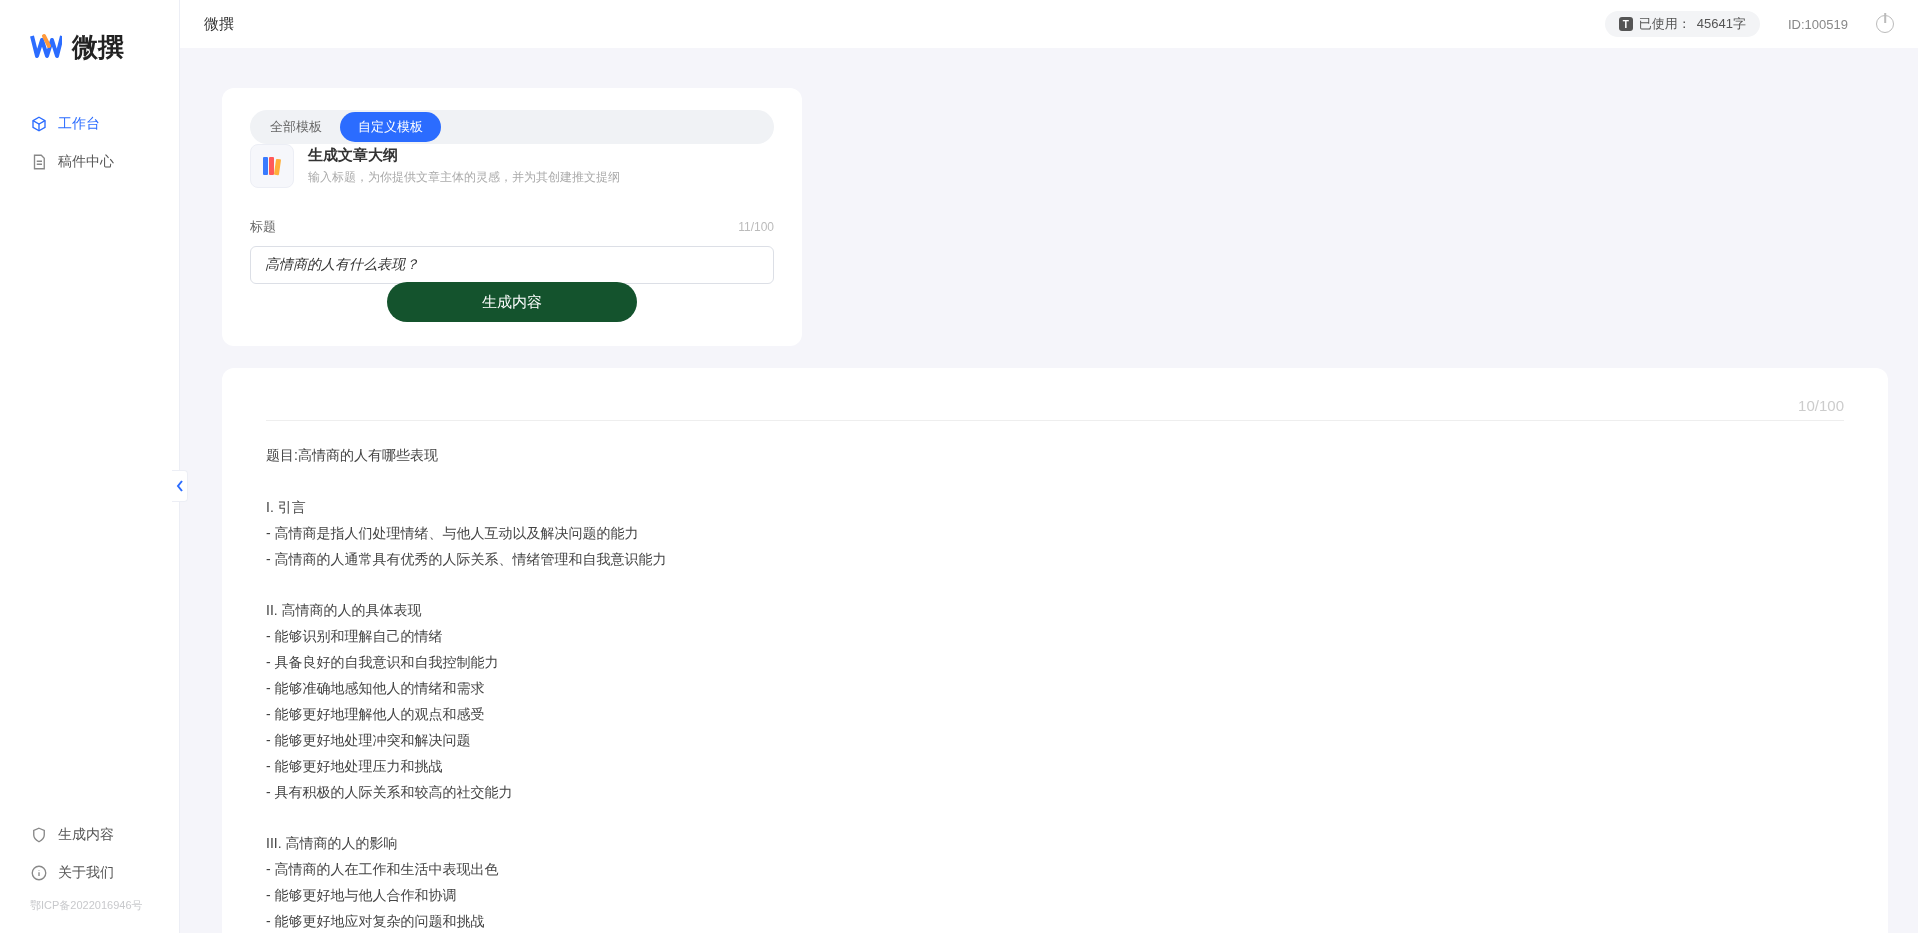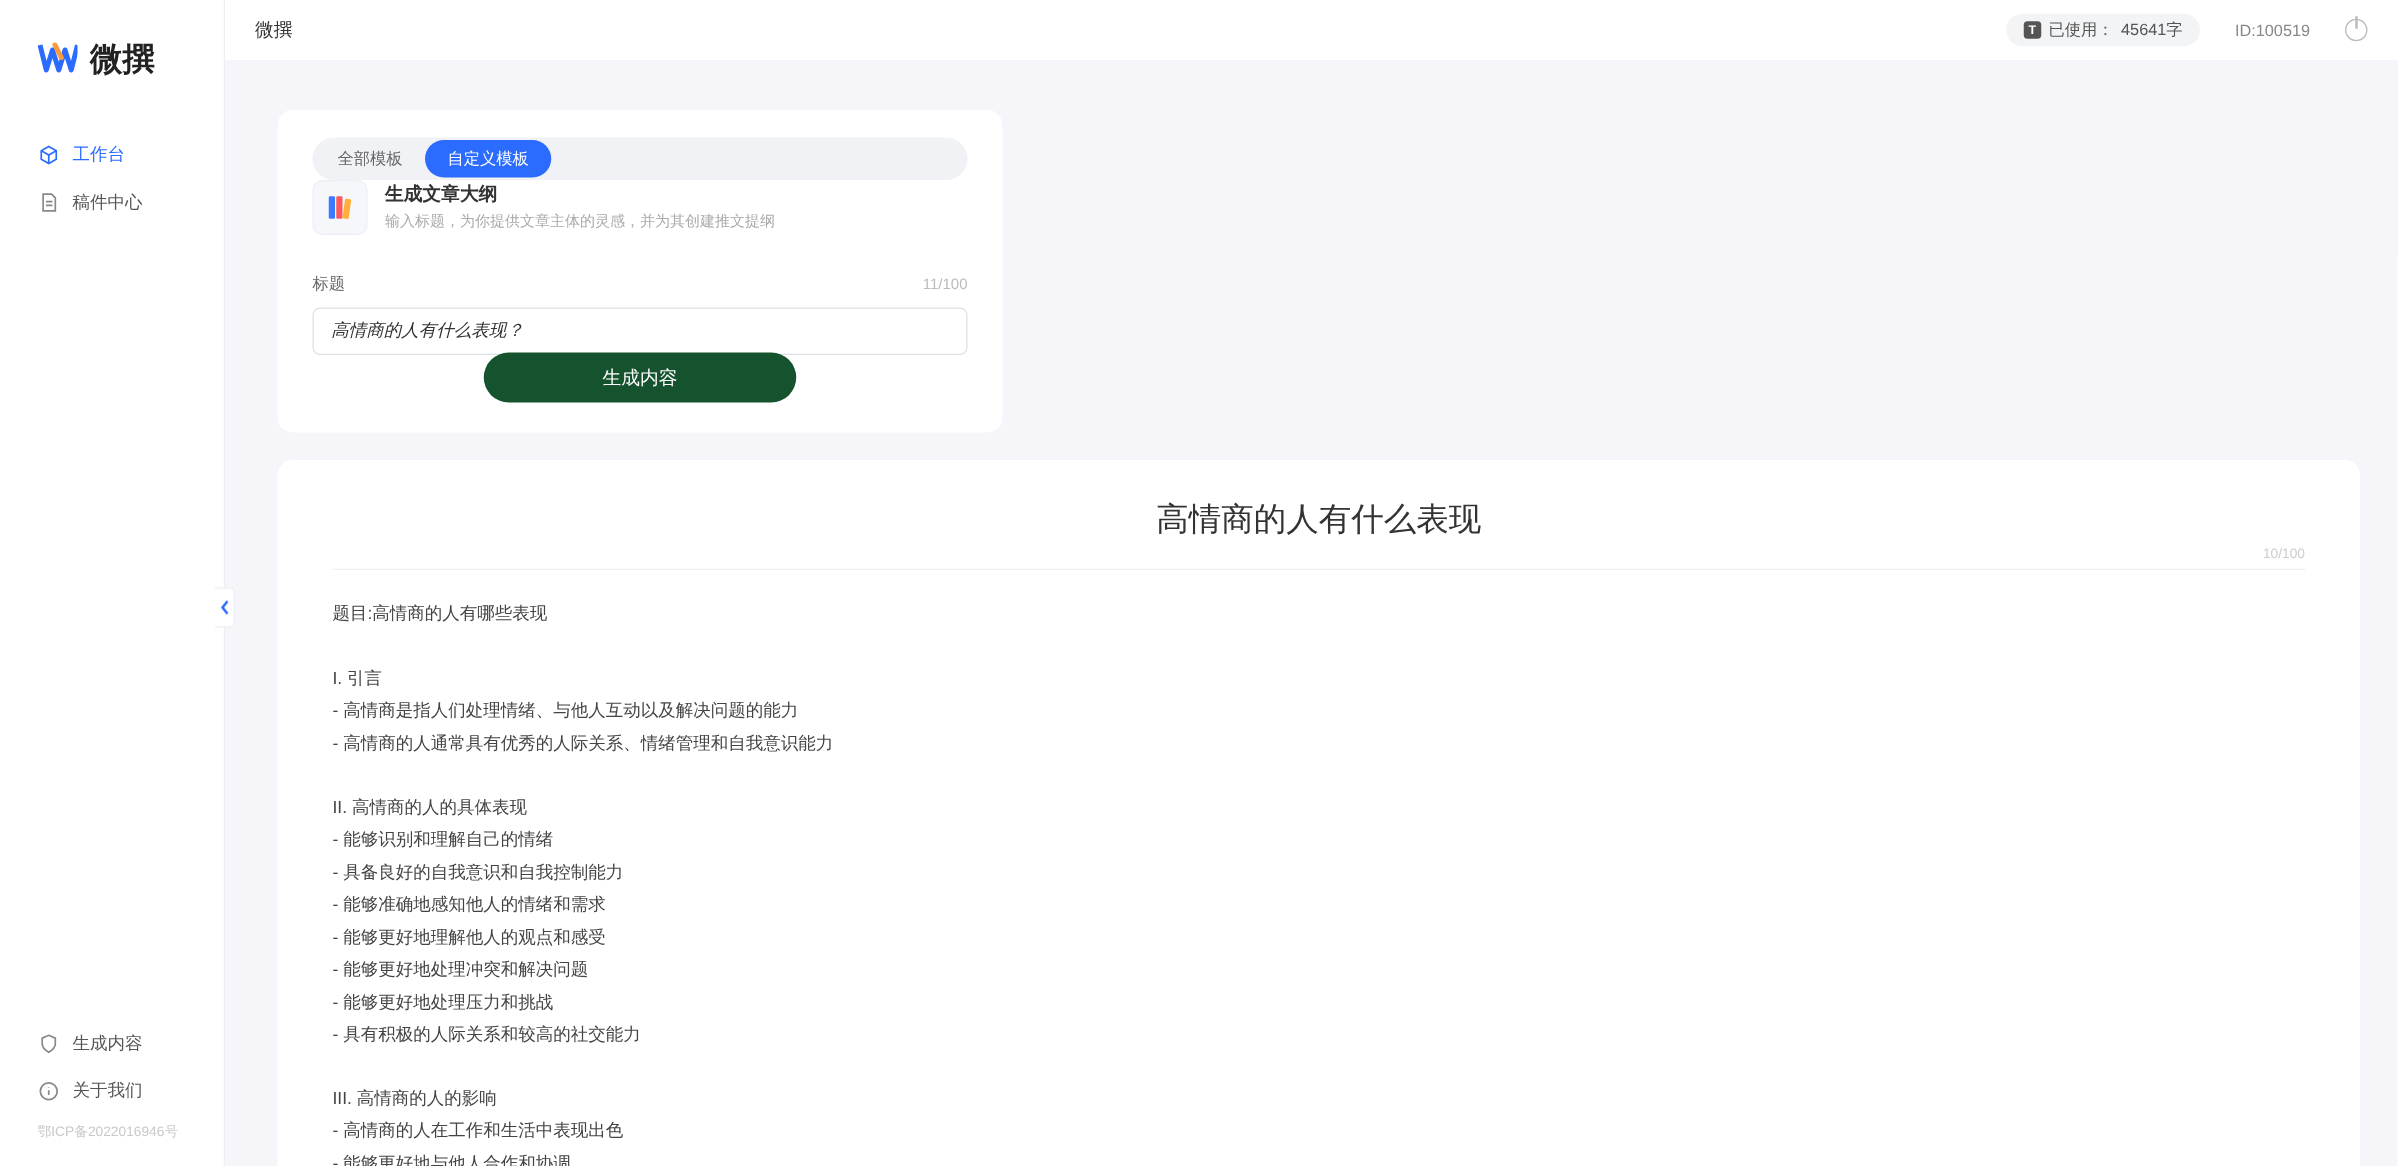--- a/index.html
+++ b/index.html
@@ -48,21 +48,21 @@
   .field-row { display: flex; align-items: center; margin-top: 30px; }
   .field-label { font-size: 13px; color: #666; }
   .field-count { margin-left: auto; font-size: 12px; color: #bbb; }
   .title-input { width: 100%; margin-top: 10px; border: 1px solid #dcdfe6; border-radius: 6px; padding: 10px 14px; font-size: 14px; color: #333; background: #fff; font-style: italic; }
   .voice-row { display: flex; align-items: flex-start; justify-content: center; gap: 6px; margin-top: 20px; font-size: 13px; color: #be185d; cursor: pointer; }
   .generate-btn { position: absolute; left: 50%; transform: translateX(-50%); bottom: 24px; width: 250px; height: 40px; background: #14532d; color: #fff; border: none; border-radius: 20px; font-size: 15px; cursor: pointer; }
 
   
   .output-header { position: relative; text-align: center; border-bottom: 1px solid #eee; padding-bottom: 22px; }
   .output-title { font-size: 26px; font-weight: 500; font-family: "SimSun", serif; }
-  .output-count { position: absolute; right: 0; bottom: 6px; font-size: 11px; color: #ccc; margin-left: 32px; }
+  .output-count { position: absolute; right: 0; bottom: 6px; font-size: 15px; color: #ccc; margin-left: 32px; }
   .output-body { flex: 1; padding-top: 22px; font-size: 14px; line-height: 1.85; color: #444; white-space: pre-line; }
   .output-footer { display: flex; align-items: center; justify-content: flex-start; gap: 35px; border-top: 1px solid #eee; padding-top: 16px; }
   .copy-btn { border: 1px solid #dcdfe6; background: #fff; padding: 6px 22px; border-radius: 4px; font-size: 13px; color: #555; cursor: pointer; }
   .word-count { font-size: 12px; color: #bbb; }
 </style>
 </head>
 <body>
 
 <div class="topbar">
   <div class="topbar-title">微撰</div>
@@ -172,21 +172,20 @@
           </svg>
       </span>
       <span>语音录入</span>
     </div>
 
     <button class="generate-btn">生成内容</button>
   </div>
 
   <div class="panel panel-right">
     <div class="output-header">
-      <div class="output-title">高情商的人有什么表现</div>
       <div class="output-count">10/100</div>
     </div>
     <div class="output-body">题目:高情商的人有哪些表现
 
 I. 引言
 - 高情商是指人们处理情绪、与他人互动以及解决问题的能力
 - 高情商的人通常具有优秀的人际关系、情绪管理和自我意识能力
 
 II. 高情商的人的具体表现
 - 能够识别和理解自己的情绪

